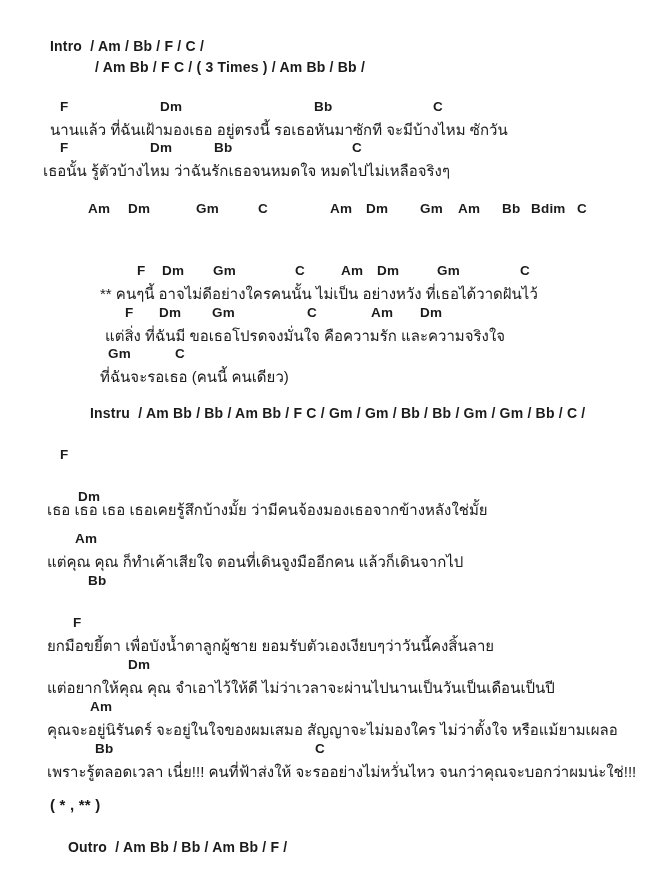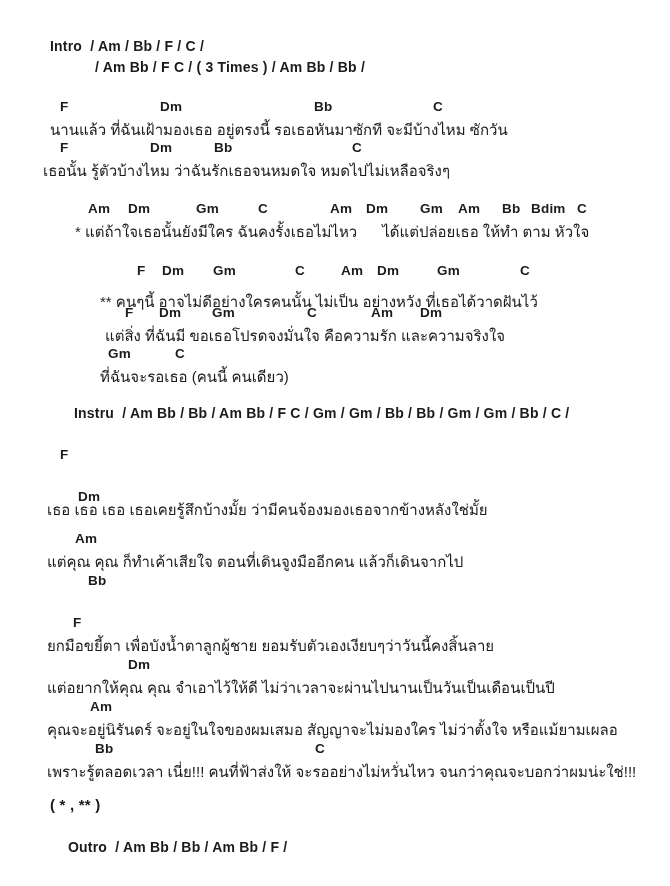--- a/index.html
+++ b/index.html
@@ -50,28 +50,27 @@
 <body>
 
 <div class="page">
     <div class="line heading" style="top: 38px;"><span class="text" style="left: 50px;">Intro  / Am / Bb / F / C /</span></div>
     <div class="line heading" style="top: 59px;"><span class="text" style="left: 95px;">/ Am Bb / F C / ( 3 Times ) / Am Bb / Bb /</span></div>
     <div class="line chords" style="top: 99px;"><span class="chord" style="left: 60px;">F</span><span class="chord" style="left: 160px;">Dm</span><span class="chord" style="left: 314px;">Bb</span><span class="chord" style="left: 433px;">C</span></div>
     <div class="line lyric" style="top: 118px;"><span class="text" style="left: 50px;">นานแล้ว ที่ฉันเฝ้ามองเธอ อยู่ตรงนี้ รอเธอหันมาซักที จะมีบ้างไหม ซักวัน</span></div>
     <div class="line chords" style="top: 140px;"><span class="chord" style="left: 60px;">F</span><span class="chord" style="left: 150px;">Dm</span><span class="chord" style="left: 214px;">Bb</span><span class="chord" style="left: 352px;">C</span></div>
     <div class="line lyric" style="top: 159px;"><span class="text" style="left: 34px; margin-left: 9px;">เธอนั้น รู้ตัวบ้างไหม ว่าฉันรักเธอจนหมดใจ หมดไปไม่เหลือจริงๆ</span></div>
     <div class="line chords" style="top: 201px;"><span class="chord" style="left: 88px;">Am</span><span class="chord" style="left: 128px;">Dm</span><span class="chord" style="left: 196px;">Gm</span><span class="chord" style="left: 258px;">C</span><span class="chord" style="left: 330px;">Am</span><span class="chord" style="left: 366px;">Dm</span><span class="chord" style="left: 420px;">Gm</span><span class="chord" style="left: 458px;">Am</span><span class="chord" style="left: 502px;">Bb</span><span class="chord" style="left: 531px;">Bdim</span><span class="chord" style="left: 577px;">C</span></div>
-    <div class="line lyric" style="top: 220px;"><span class="text" style="left: 75px;">* แต่ถ้าใจเธอนั้นยังมีใคร ฉันคงรั้งเธอไม่ไหว      ได้แต่ปล่อยเธอ ให้ทำ ตาม หัวใจ</span></div>
     <div class="line chords" style="top: 263px;"><span class="chord" style="left: 137px;">F</span><span class="chord" style="left: 162px;">Dm</span><span class="chord" style="left: 213px;">Gm</span><span class="chord" style="left: 295px;">C</span><span class="chord" style="left: 341px;">Am</span><span class="chord" style="left: 377px;">Dm</span><span class="chord" style="left: 437px;">Gm</span><span class="chord" style="left: 520px;">C</span></div>
-    <div class="line lyric" style="top: 290px; text-decoration: underline;"><span class="text" style="left: 100px;">** คนๆนี้ อาจไม่ดีอย่างใครคนนั้น ไม่เป็น อย่างหวัง ที่เธอได้วาดฝันไว้</span></div>
+    <div class="line lyric" style="top: 282px; text-decoration: underline;"><span class="text" style="left: 100px;">** คนๆนี้ อาจไม่ดีอย่างใครคนนั้น ไม่เป็น อย่างหวัง ที่เธอได้วาดฝันไว้</span></div>
     <div class="line chords" style="top: 305px;"><span class="chord" style="left: 125px;">F</span><span class="chord" style="left: 159px;">Dm</span><span class="chord" style="left: 212px;">Gm</span><span class="chord" style="left: 307px;">C</span><span class="chord" style="left: 371px;">Am</span><span class="chord" style="left: 420px;">Dm</span></div>
     <div class="line lyric" style="top: 324px;"><span class="text" style="left: 105px;">แต่สิ่ง ที่ฉันมี ขอเธอโปรดจงมั่นใจ คือความรัก และความจริงใจ</span></div>
     <div class="line chords" style="top: 346px;"><span class="chord" style="left: 108px;">Gm</span><span class="chord" style="left: 175px;">C</span></div>
     <div class="line lyric" style="top: 365px; text-align: right;"><span class="text" style="left: 100px;">ที่ฉันจะรอเธอ (คนนี้ คนเดียว)</span></div>
-    <div class="line heading" style="top: 405px;"><span class="text" style="left: 34px; padding-left: 40px;">Instru  / Am Bb / Bb / Am Bb / F C / Gm / Gm / Bb / Bb / Gm / Gm / Bb / C /</span></div>
+    <div class="line heading" style="top: 405px;"><span class="text" style="left: 50px; padding-left: 40px;">Instru  / Am Bb / Bb / Am Bb / F C / Gm / Gm / Bb / Bb / Gm / Gm / Bb / C /</span></div>
     <div class="line chords" style="top: 447px;"><span class="chord" style="left: 60px;">F</span></div>
     <div class="line lyric" style="top: 466px; margin-top: 32px;"><span class="text" style="left: 47px;">เธอ เธอ เธอ เธอเคยรู้สึกบ้างมั้ย ว่ามีคนจ้องมองเธอจากข้างหลังใช่มั้ย</span></div>
     <div class="line chords" style="top: 489px;"><span class="chord" style="left: 78px;">Dm</span></div>
     <div class="line chords" style="top: 531px;"><span class="chord" style="left: 75px;">Am</span></div>
     <div class="line lyric" style="top: 550px;"><span class="text" style="left: 47px;">แต่คุณ คุณ ก็ทำเค้าเสียใจ ตอนที่เดินจูงมืออีกคน แล้วก็เดินจากไป</span></div>
     <div class="line chords" style="top: 573px;"><span class="chord" style="left: 88px;">Bb</span></div>
     <div class="line chords" style="top: 615px;"><span class="chord" style="left: 73px;">F</span></div>
     <div class="line lyric" style="top: 634px;"><span class="text" style="left: 47px;">ยกมือขยี้ตา เพื่อบังน้ำตาลูกผู้ชาย ยอมรับตัวเองเงียบๆว่าวันนี้คงสิ้นลาย</span></div>
     <div class="line chords" style="top: 657px;"><span class="chord" style="left: 128px;">Dm</span></div>
     <div class="line lyric" style="top: 676px;"><span class="text" style="left: 47px;">แต่อยากให้คุณ คุณ จำเอาไว้ให้ดี ไม่ว่าเวลาจะผ่านไปนานเป็นวันเป็นเดือนเป็นปี</span></div>

